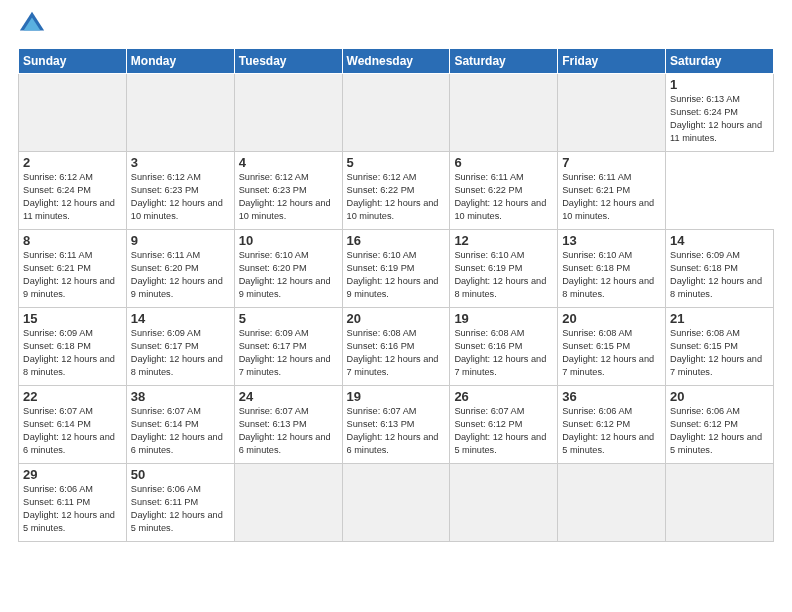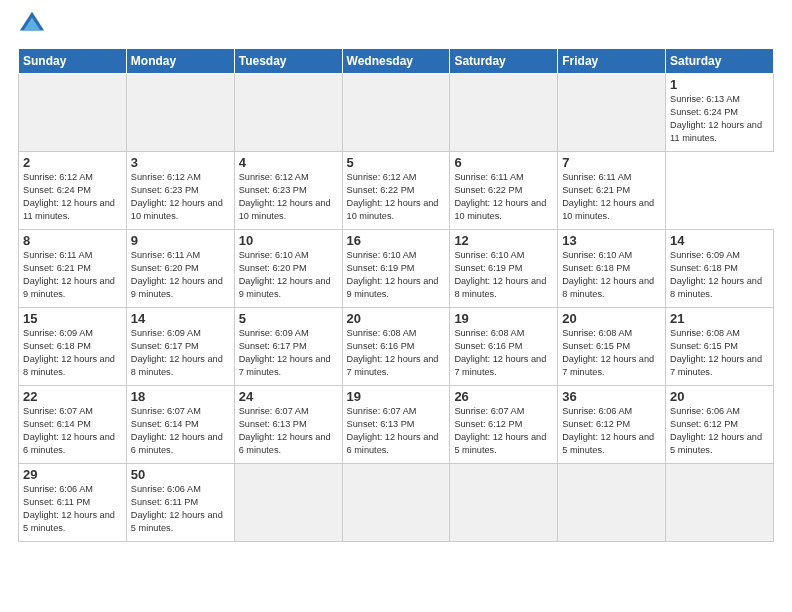--- a/index.html
+++ b/index.html
@@ -271,21 +271,21 @@
           </td>
         </tr>
         <tr>
           <td>
             <span class="day-num">22</span>
             <div class="day-info" style="white-space: pre-line;">Sunrise: 6:07 AM
 Sunset: 6:14 PM
 Daylight: 12 hours and 6 minutes.</div>
           </td>
           <td>
-            <span class="day-num">18</span>
+            <span class="day-num">38</span>
             <div class="day-info" style="white-space: pre-line;">Sunrise: 6:07 AM
 Sunset: 6:14 PM
 Daylight: 12 hours and 6 minutes.</div>
           </td>
           <td>
             <span class="day-num">24</span>
             <div class="day-info" style="white-space: pre-line;">Sunrise: 6:07 AM
 Sunset: 6:13 PM
 Daylight: 12 hours and 6 minutes.</div>
           </td>

